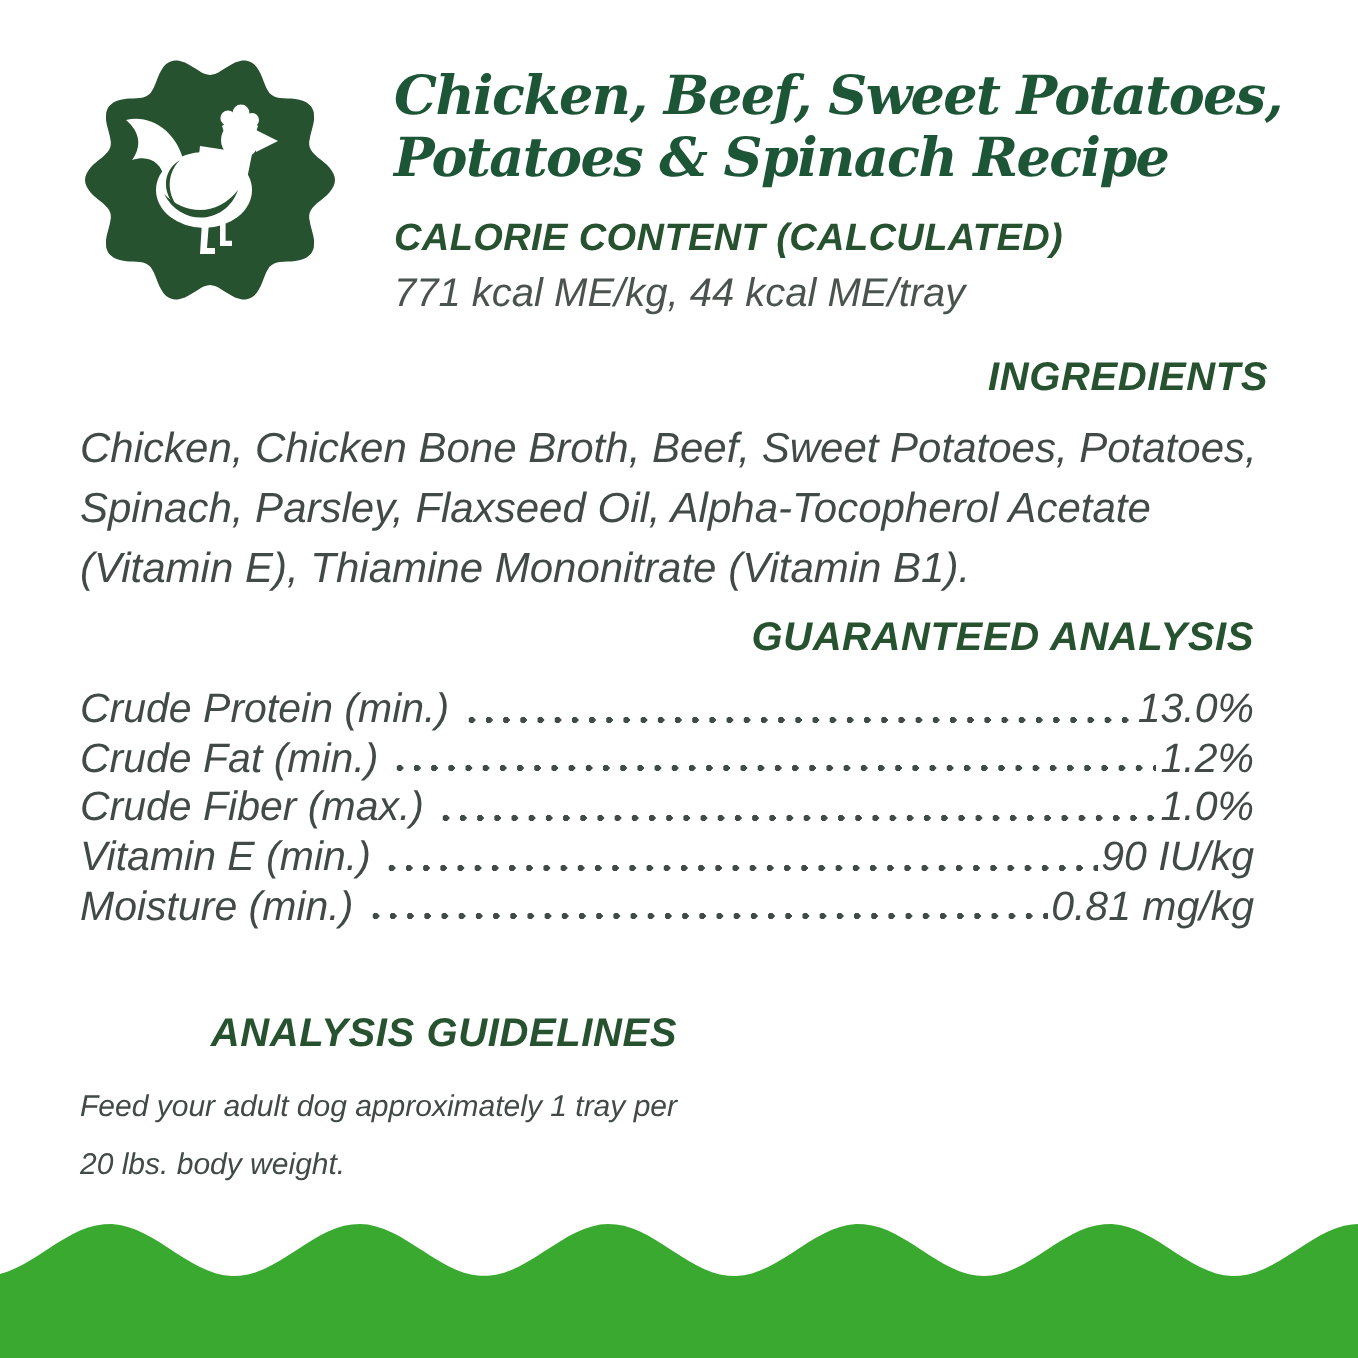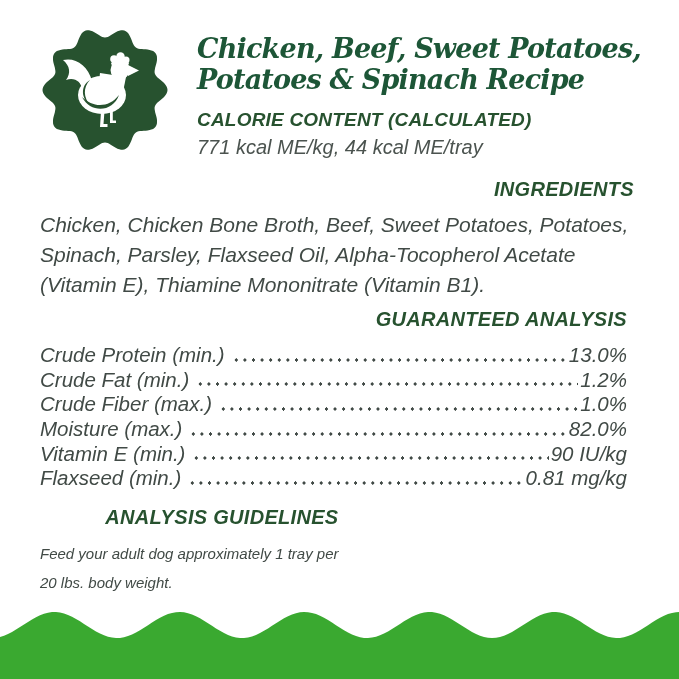--- a/index.html
+++ b/index.html
@@ -124,34 +124,29 @@
         <span class="ga-dots"></span>
         <span class="ga-value">1.2%</span>
       </div>
 
       <div class="ga-row">
         <span class="ga-label">Crude Fiber (max.)</span>
         <span class="ga-dots"></span>
         <span class="ga-value">1.0%</span>
       </div>
 
-      <div class="ga-row">
-        <span class="ga-label">Moisture (max.)</span>
-        <span class="ga-dots"></span>
-        <span class="ga-value">82.0%</span>
-      </div>
 
       <div class="ga-row">
         <span class="ga-label">Vitamin E (min.)</span>
         <span class="ga-dots"></span>
         <span class="ga-value">90 IU/kg</span>
       </div>
 
       <div class="ga-row">
-        <span class="ga-label">Flaxseed (min.)</span>
+        <span class="ga-label">Moisture (min.)</span>
         <span class="ga-dots"></span>
         <span class="ga-value">0.81 mg/kg</span>
       </div>
     </div>
 
   </section>
 
   <section class="feeding">
     <h2 class="sec-heading">ANALYSIS GUIDELINES</h2>
     <p>

